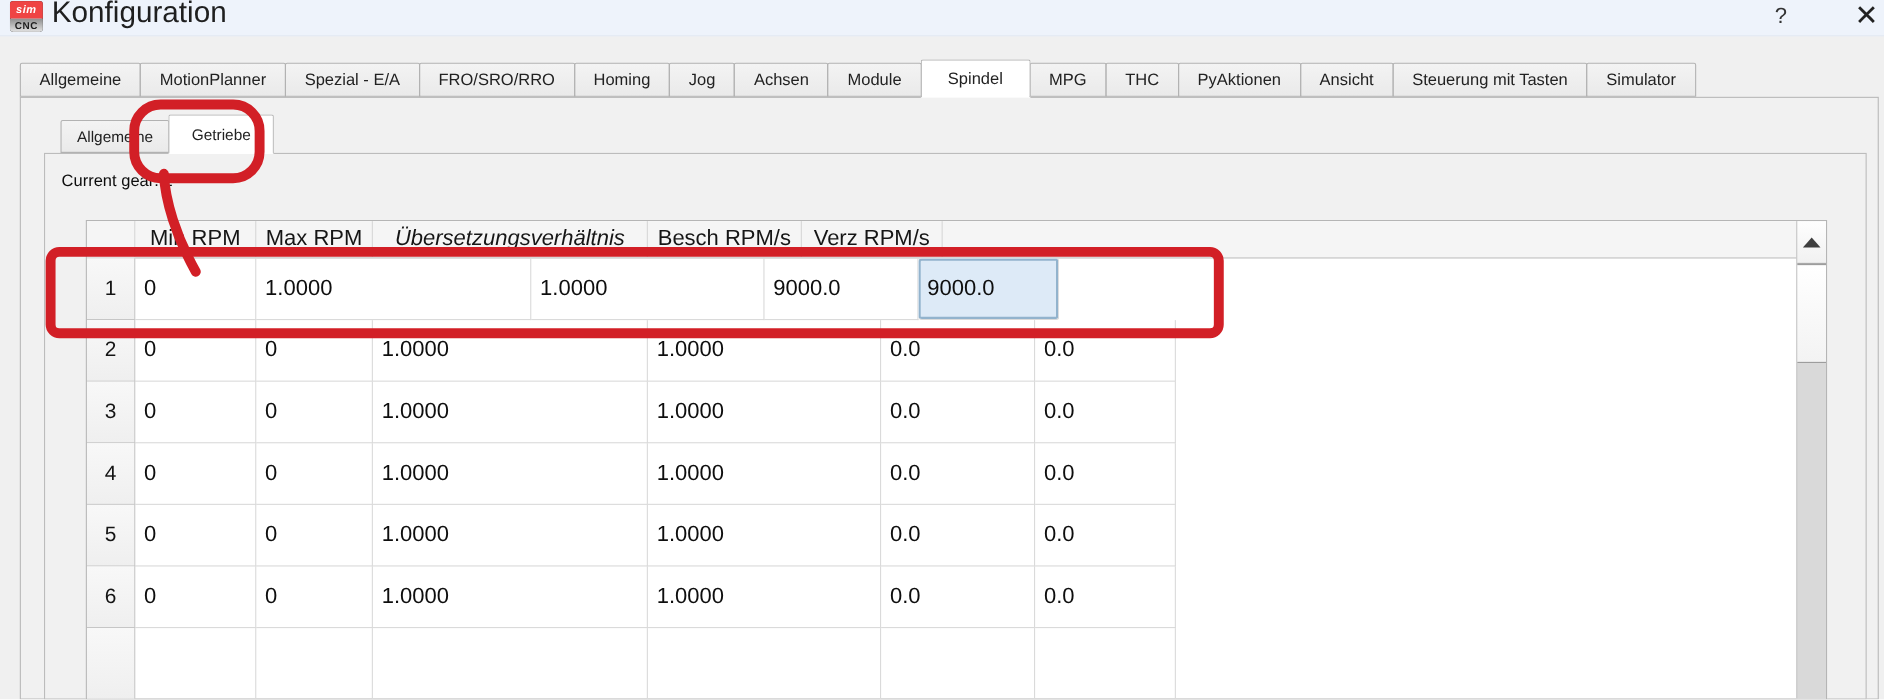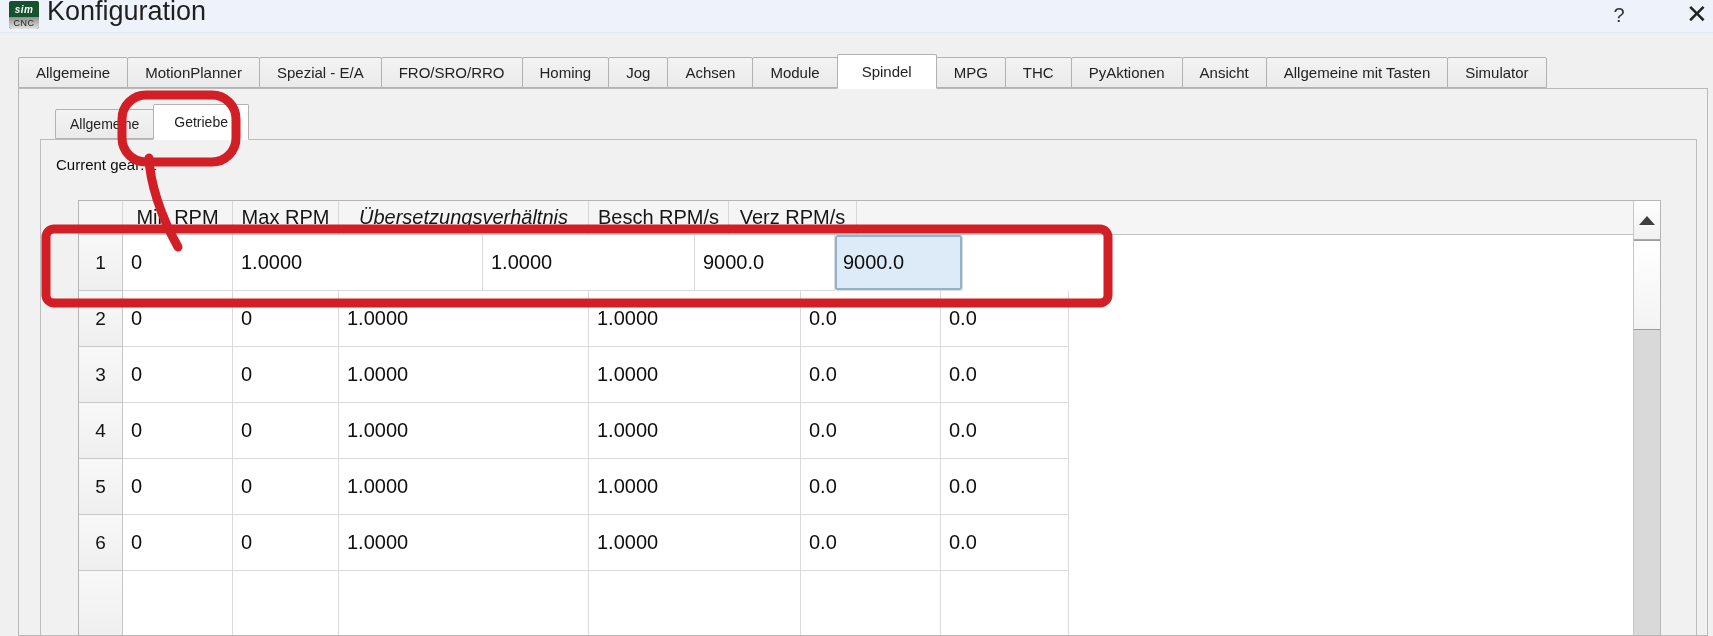--- a/index.html
+++ b/index.html
@@ -4,22 +4,22 @@
 <style>
   html,body{margin:0;padding:0;background:#fff;}
   .screen{
     position:relative;width:1713px;height:636px;overflow:hidden;
     background:#f0f0f0;font-family:"Liberation Sans",sans-serif;
     -webkit-font-smoothing:antialiased;color:#1a1a1a;
   }
   
   .titlebar{position:absolute;left:0;top:0;width:1713px;height:32px;background:#eef3fb;border-bottom:1px solid #e3e9f2;}
   .logo{position:absolute;left:9px;top:1px;width:30px;height:28px;border-radius:3px;overflow:hidden;box-shadow:0 0 0 1px #2a2a2a inset;}
-  .logo-top{display:flex;align-items:center;justify-content:center;height:16px;background:#14532d;color:#fff;font-size:10px;font-style:italic;font-weight:bold;letter-spacing:.5px;}
-  .logo-bottom{display:flex;align-items:center;justify-content:center;height:12px;background:linear-gradient(#8f8f8f,#e2e2e2);color:#1c1c1c;font-size:9px;font-weight:normal;letter-spacing:.5px;}
+  .logo-top{display:flex;align-items:center;justify-content:center;height:16px;background:#ef4444;color:#fff;font-size:10px;font-style:italic;font-weight:bold;letter-spacing:.5px;}
+  .logo-bottom{display:flex;align-items:center;justify-content:center;height:12px;background:linear-gradient(#8f8f8f,#e2e2e2);color:#1c1c1c;font-size:9px;font-weight:bold;letter-spacing:.5px;}
   .win-title{position:absolute;left:47px;top:-4px;font-size:27px;color:#1f1f1f;}
   .help-btn{position:absolute;left:1604px;top:1px;width:30px;height:28px;display:flex;align-items:center;justify-content:center;font-size:20px;color:#333;cursor:pointer;}
   .close-btn{position:absolute;left:1686px;top:-1px;width:40px;height:30px;display:flex;align-items:center;justify-content:flex-start;font-size:26px;font-weight:300;color:#222;cursor:pointer;}
   
   .main-pane{position:absolute;left:18px;top:88px;width:1690px;height:548px;border:1px solid #b9b9b9;background:#f1f1f1;box-sizing:border-box;}
   .sub-pane{position:absolute;left:40px;top:139px;width:1657px;height:497px;border:1px solid #bcbcbc;background:#f1f1f1;box-sizing:border-box;}
   .main-tabs{position:absolute;left:18px;top:56px;height:32px;display:flex;align-items:flex-end;z-index:2;}
   .sub-tabs{position:absolute;left:55px;top:103px;height:36px;display:flex;align-items:flex-end;z-index:2;}
   .tab{
     display:flex;align-items:center;justify-content:center;box-sizing:border-box;
@@ -78,21 +78,21 @@
       <div class="tab">FRO/SRO/RRO</div>
       <div class="tab">Homing</div>
       <div class="tab">Jog</div>
       <div class="tab">Achsen</div>
       <div class="tab">Module</div>
       <div class="tab active">Spindel</div>
       <div class="tab">MPG</div>
       <div class="tab">THC</div>
       <div class="tab">PyAktionen</div>
       <div class="tab">Ansicht</div>
-      <div class="tab">Allgemeine mit Tasten</div>
+      <div class="tab">Steuerung mit Tasten</div>
       <div class="tab">Simulator</div>
     </div>
 
   <div class="sub-pane"></div>
   <div class="sub-tabs" id="subTabs">
       <div class="tab">Allgemeine</div>
       <div class="tab active">Getriebe</div>
     </div>
 
   <div class="current-gear">Current gear: 1</div>

